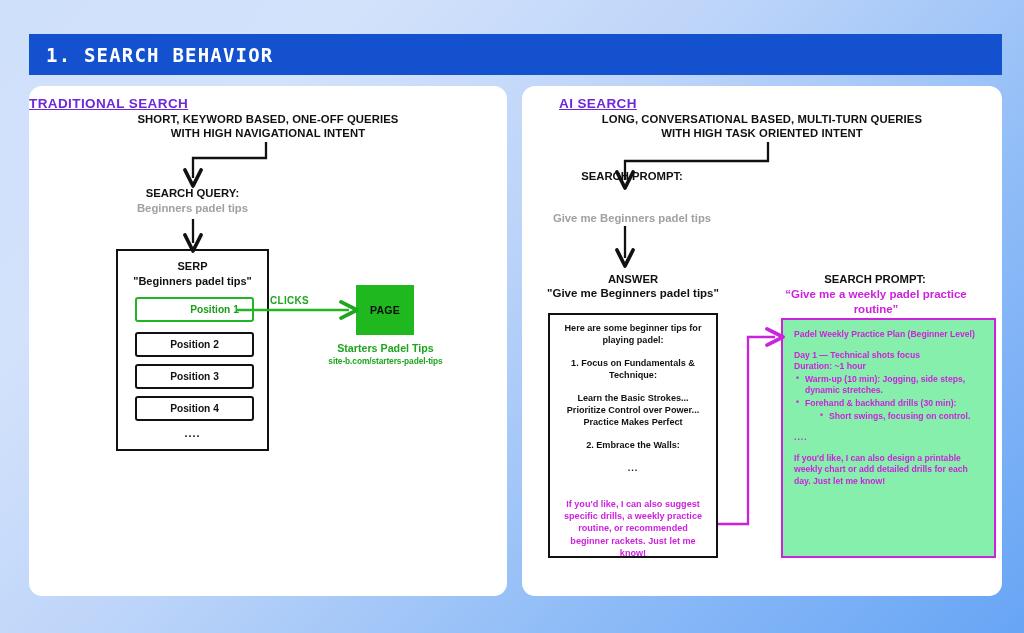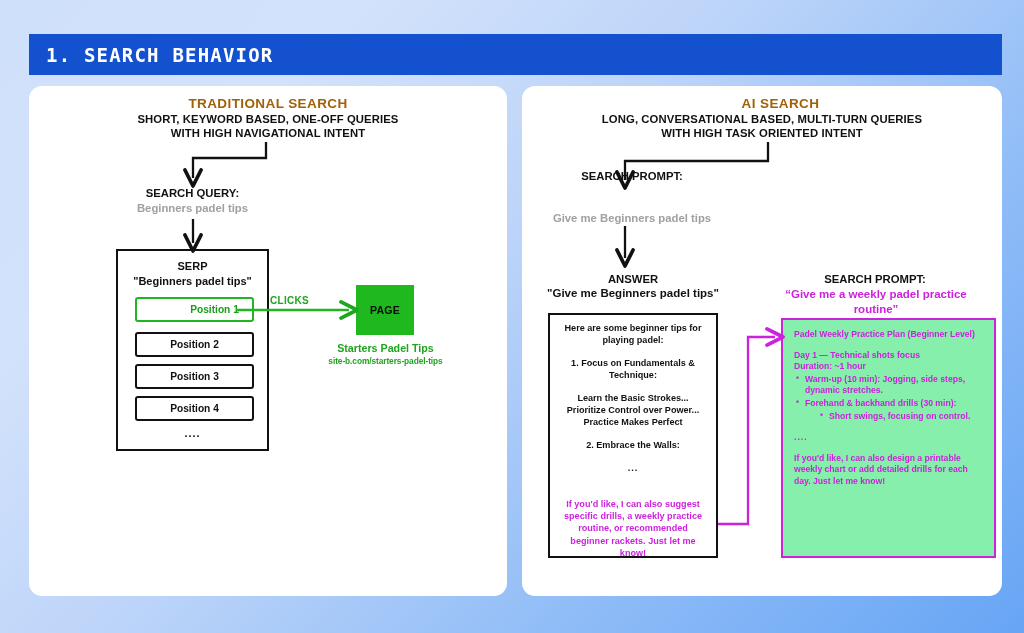--- a/index.html
+++ b/index.html
@@ -44,26 +44,26 @@
     border-radius: 13px;
     top: 86px;
     height: 510px;
   }
   #card-traditional { left: 29px;  width: 478px; }
   #card-ai          { left: 522px; width: 480px; }
 
   
   .panel-title {
     position: absolute;
-    text-align: center;
-    color: #a16207;
+    color: #6d28d9;
     font-size: 13.5px;
     font-weight: bold;
     letter-spacing: 0.4px;
     white-space: nowrap;
+    text-decoration: underline;
   }
   .panel-sub {
     position: absolute;
     text-align: center;
     color: #111111;
     font-size: 11.3px;
     font-weight: bold;
     line-height: 15px;
     letter-spacing: 0.1px;
   }

